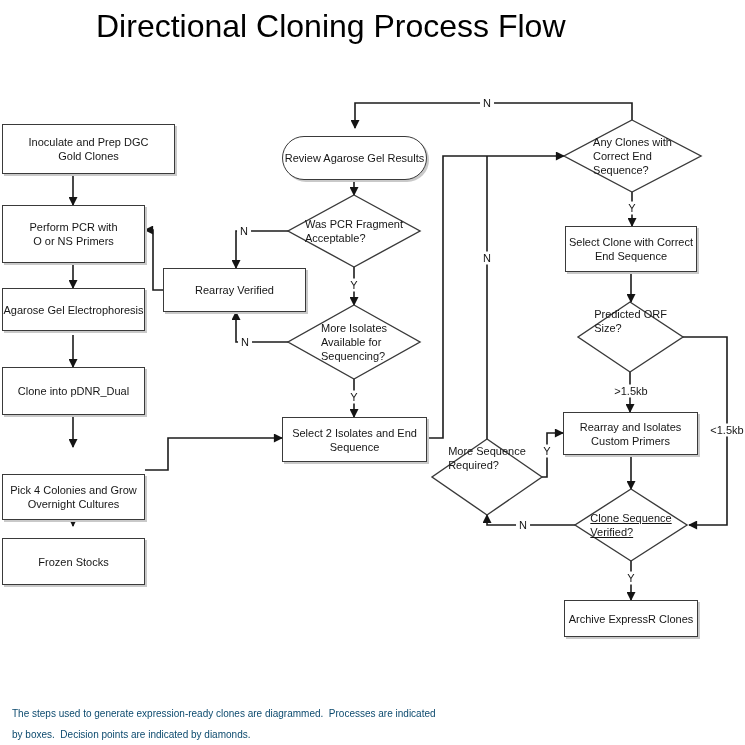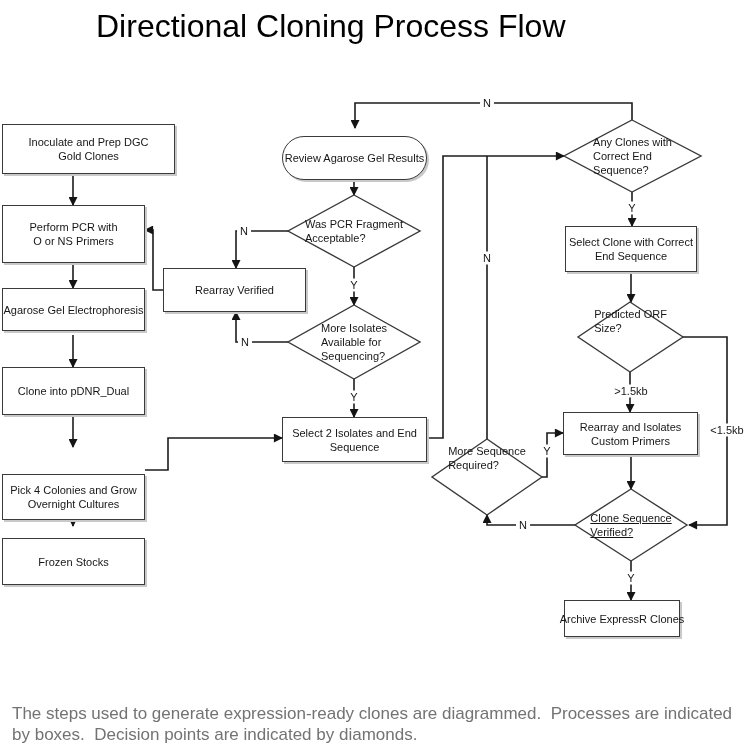--- a/index.html
+++ b/index.html
@@ -55,24 +55,24 @@
     font-size: 11px;
     line-height: 13px;
     color: #161616;
     white-space: pre;
   }
   .caption {
     position: absolute;
     left: 12px;
     top: 703px;
     width: 725px;
-    font-size: 17px;
+    font-size: 10px;
     line-height: 21px;
     white-space: pre-wrap;
-    color: #737373;
+    color: #0c4a6e;
   }
 </style>
 </head>
 <body>
 
 <div class="stage">
 
   <div class="title">Directional Cloning Process Flow</div>
 
   <svg class="wires" width="745" height="745" viewBox="0 0 745 745">
@@ -150,21 +150,21 @@
 Sequence</span>
   </div>
   <div class="box" style="left:565px; top:226px; width:132px; height:46px;">
     <span class="txt">Select Clone with Correct
 End Sequence</span>
   </div>
   <div class="box" style="left:563px; top:412px; width:135px; height:43px;">
     <span class="txt">Rearray and Isolates
 Custom Primers</span>
   </div>
-  <div class="box" style="left:564px; top:600px; width:116px; height:37px;">
+  <div class="box" style="left:564px; top:600px; width:134px; height:37px;">
     <span class="txt">Archive ExpressR Clones</span>
   </div>
 
   <div class="dlabel" style="left:288px; top:195px; width:132px; height:72px;">
     <span class="txt">Was PCR Fragment
 Acceptable?</span>
   </div>
   <div class="dlabel" style="left:288px; top:305px; width:132px; height:74px;">
     <span class="txt">More Isolates
 Available for

